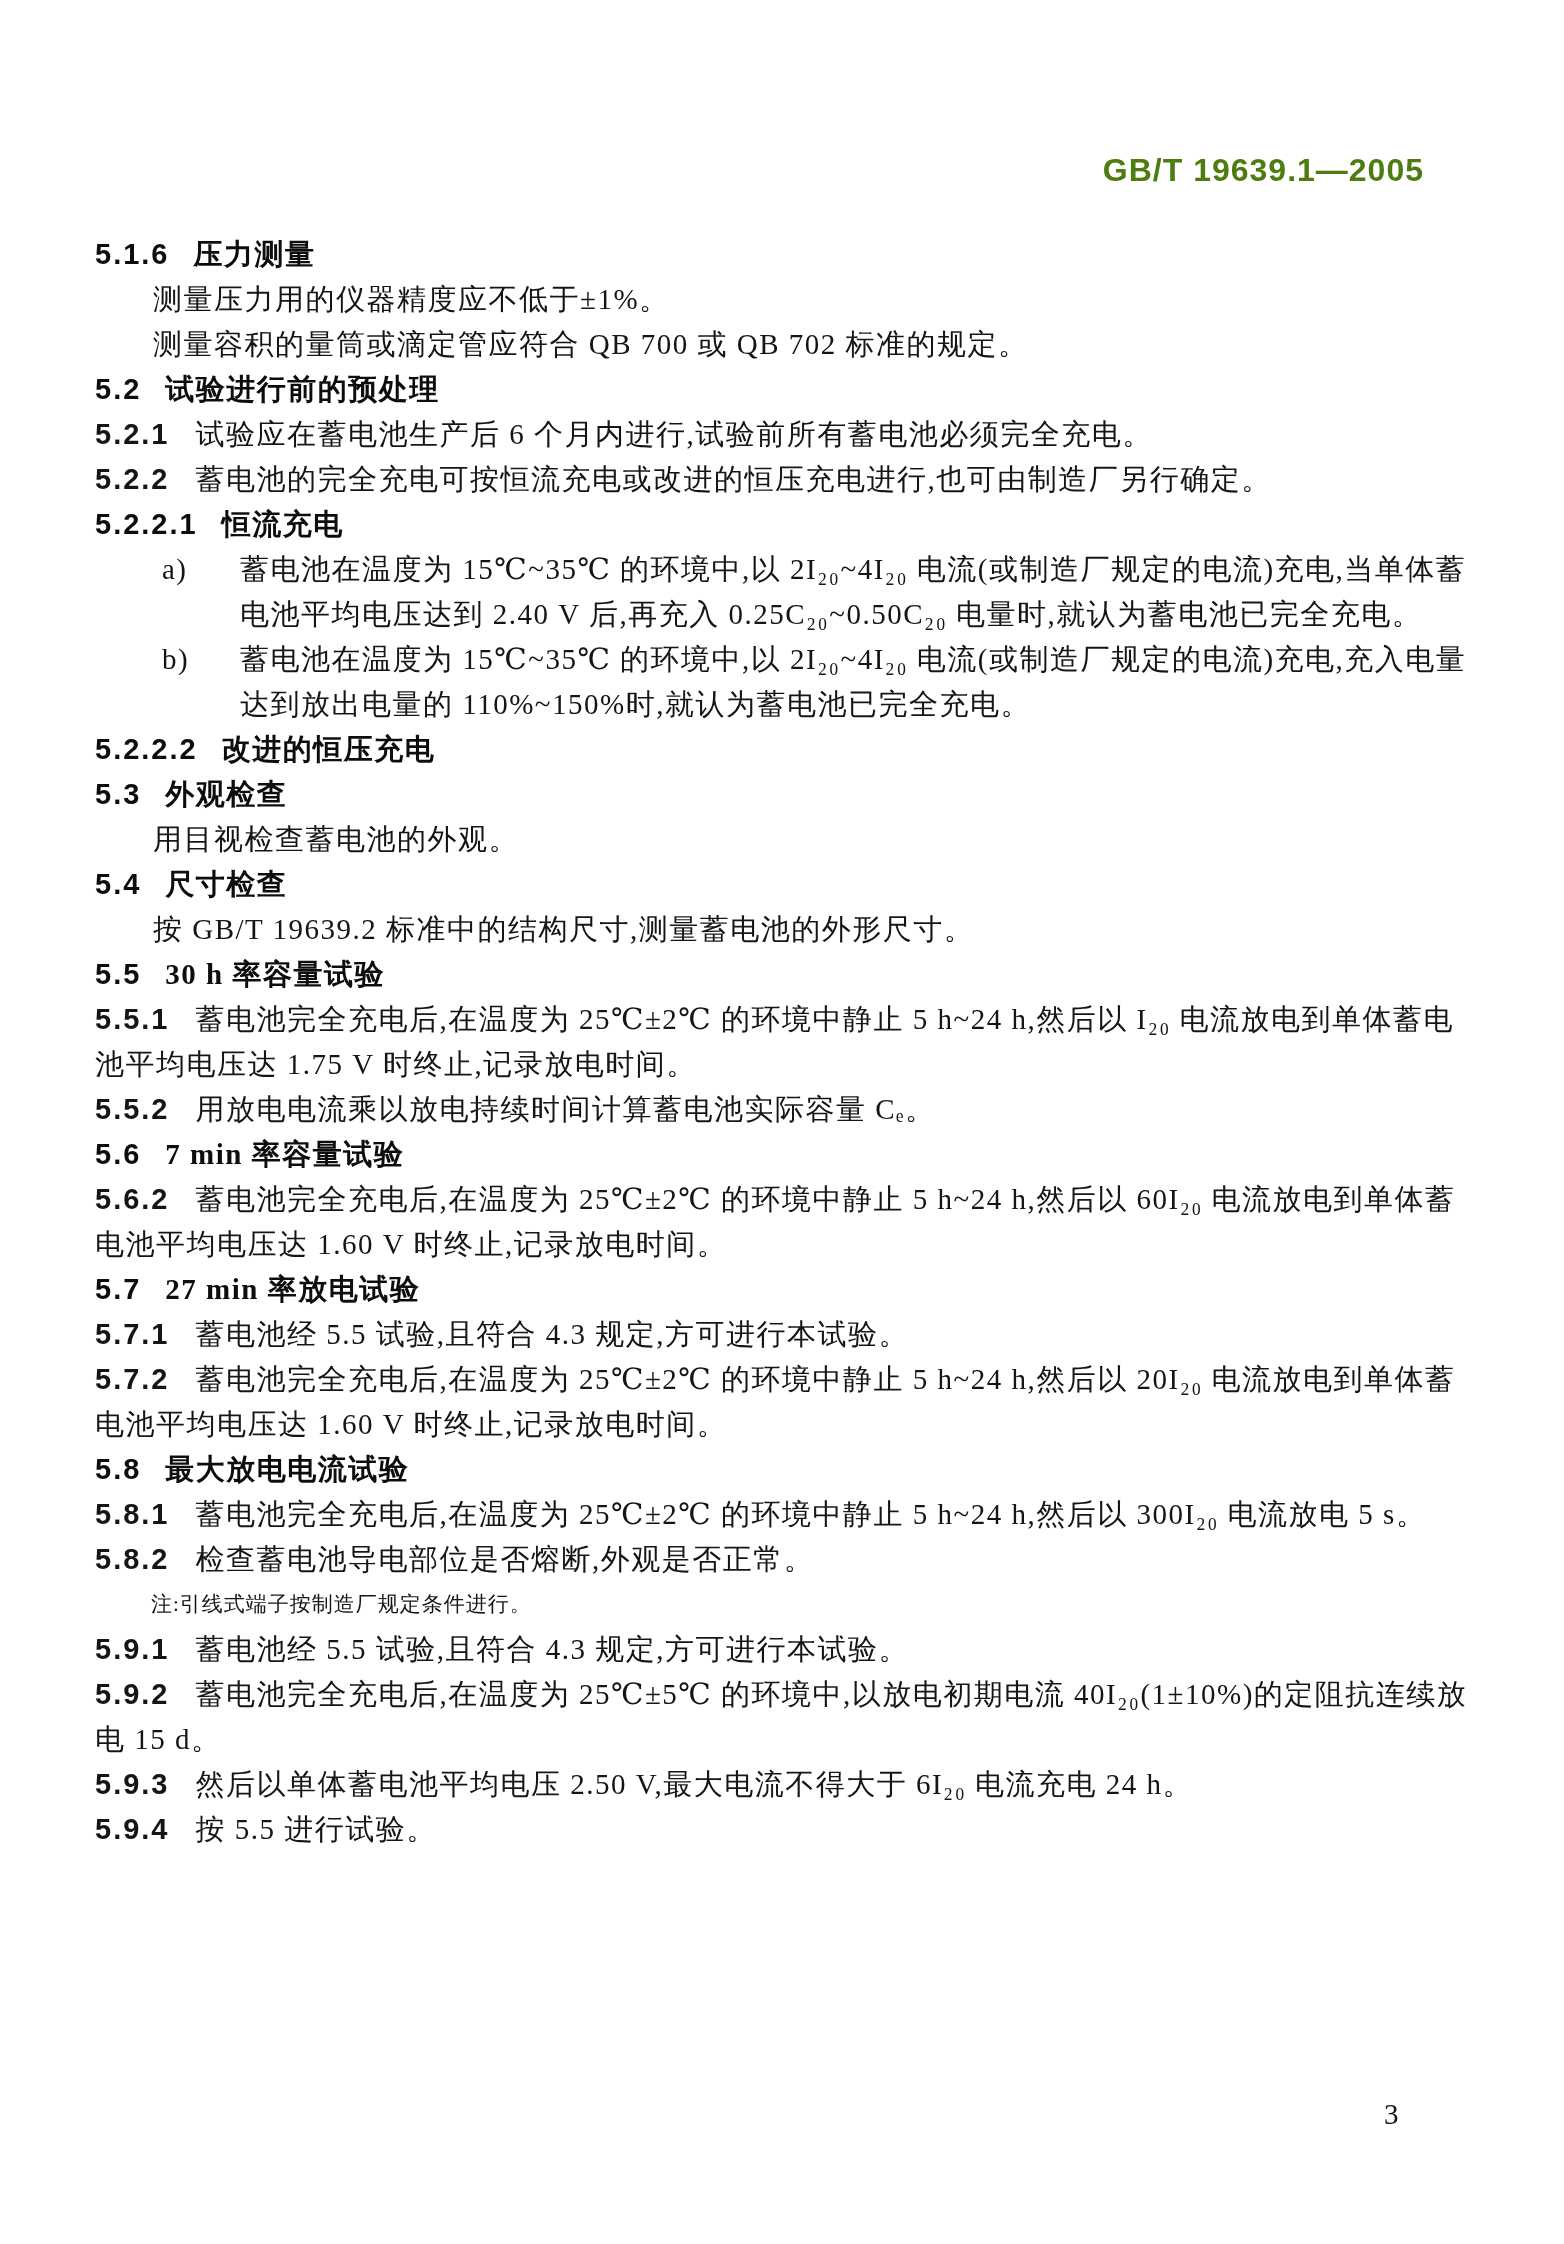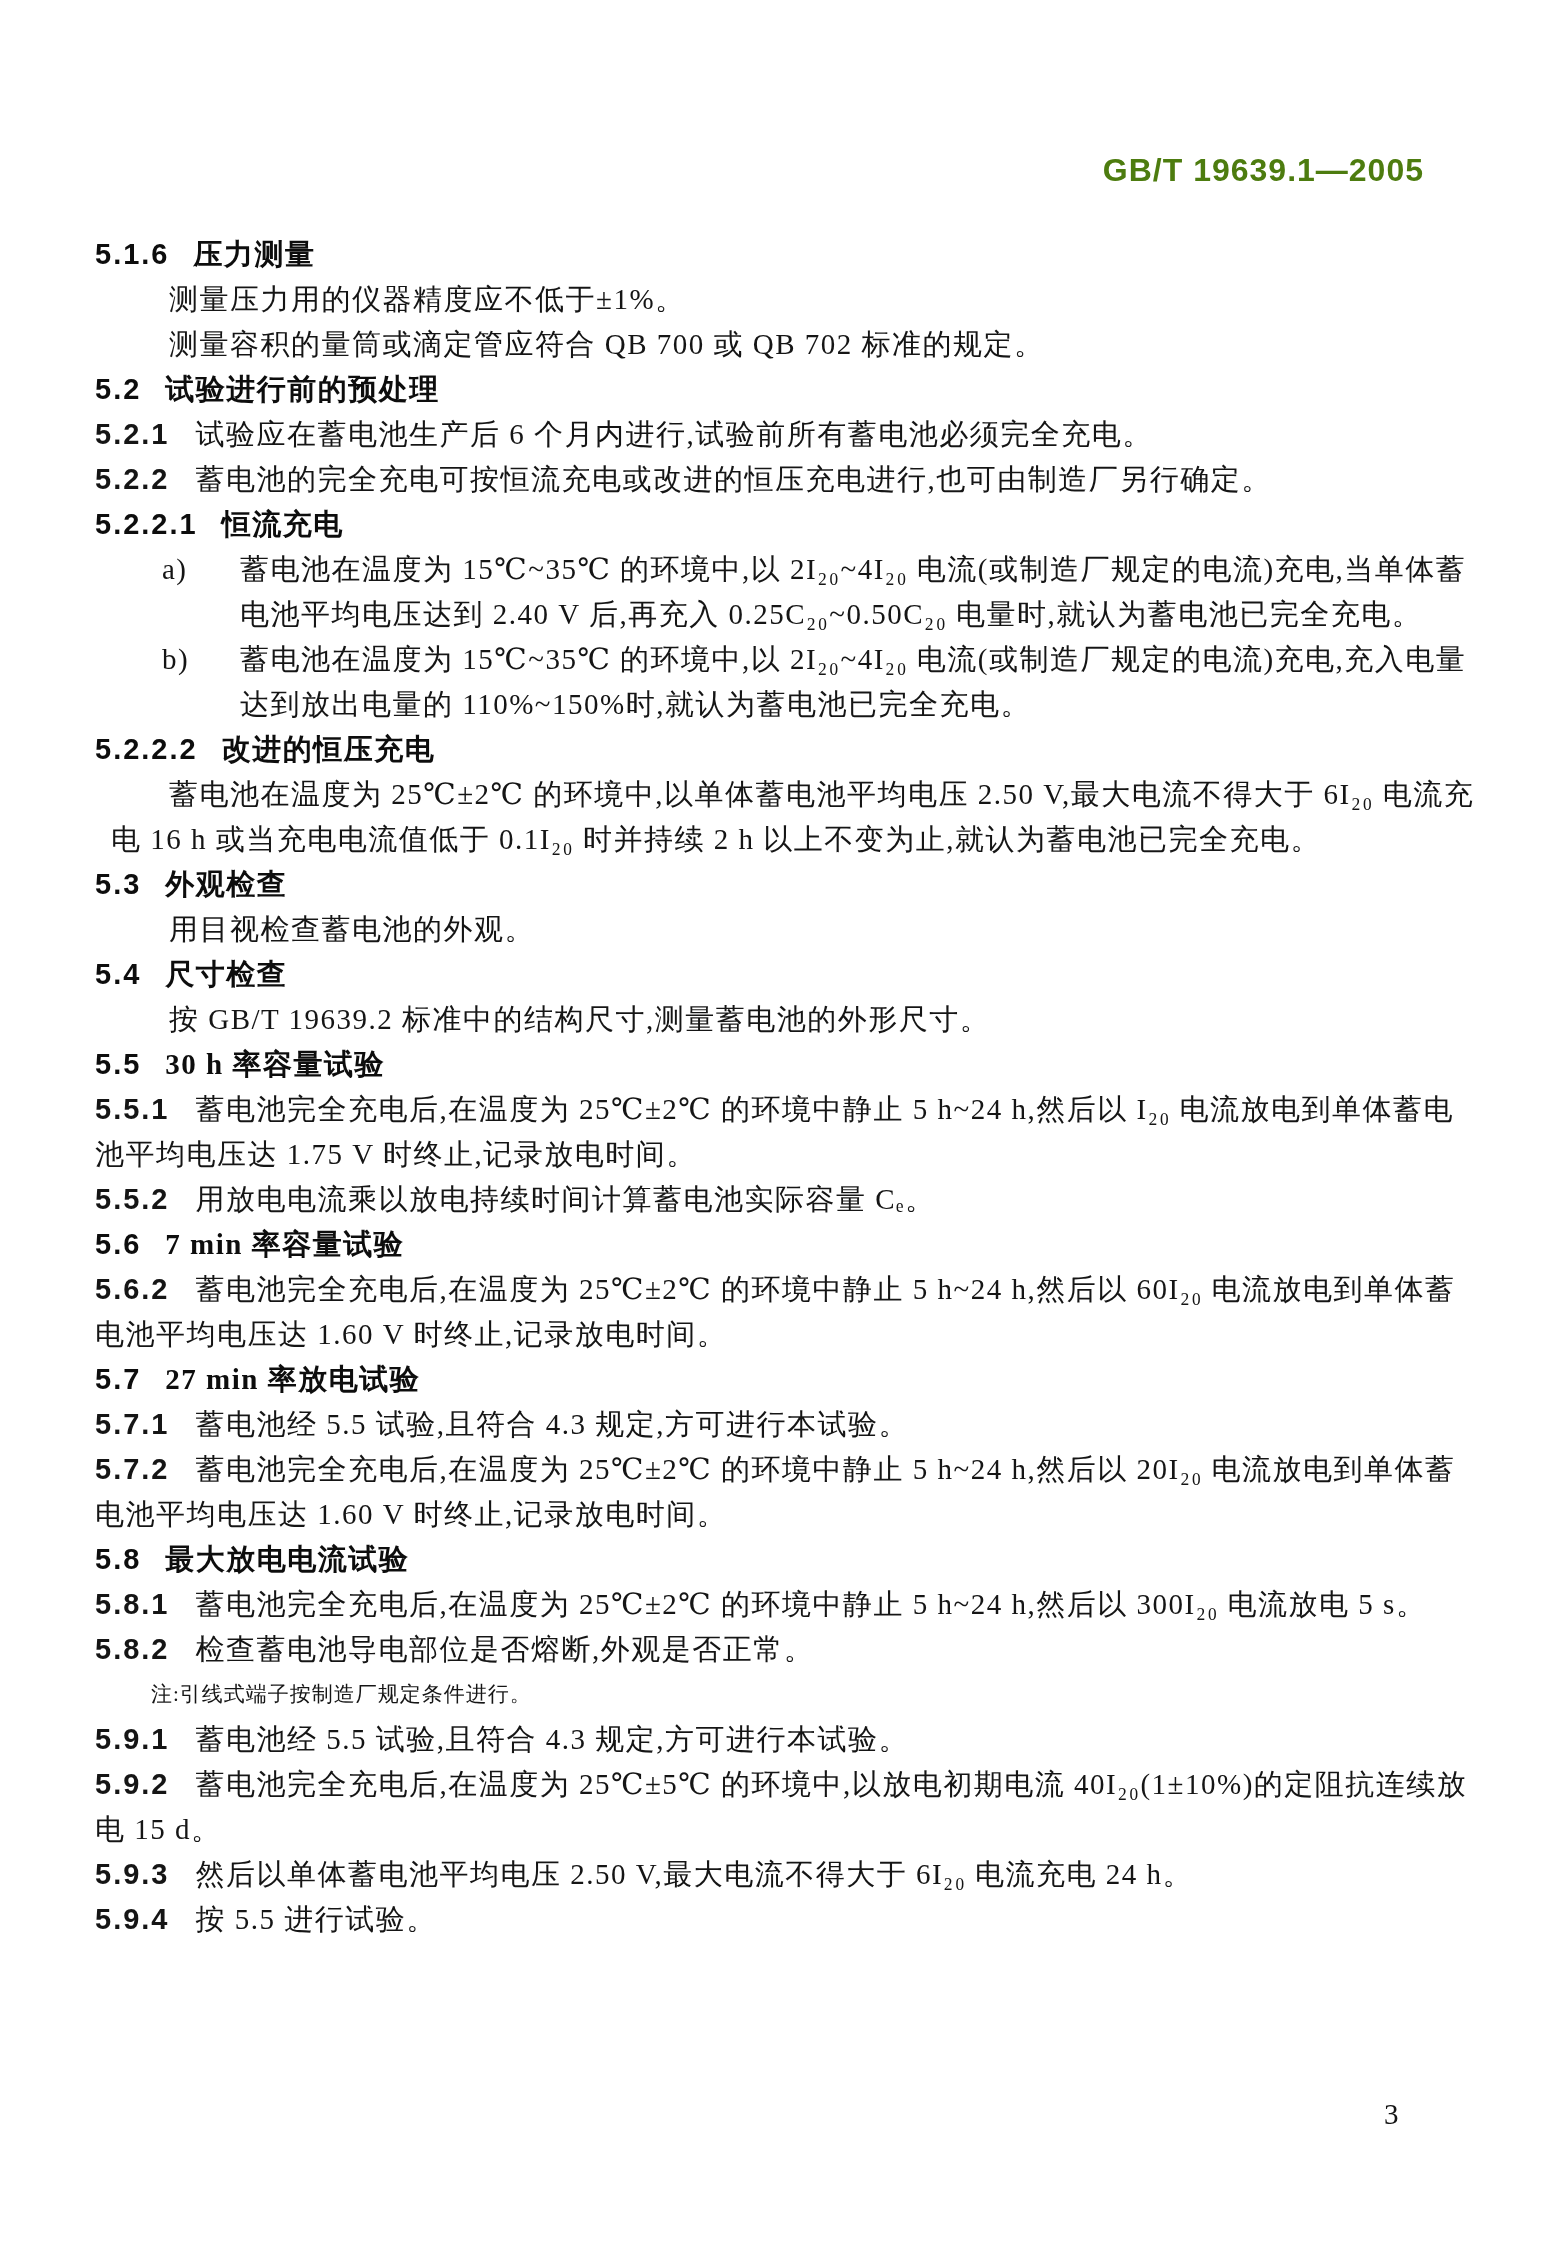--- a/index.html
+++ b/index.html
@@ -30,21 +30,21 @@
   }
   .block { margin:0; }
   .heading { font-weight:700; color:#0d0d0d; }
   .num {
     font-family:"Liberation Sans","DejaVu Sans",sans-serif;
     font-weight:700;
     letter-spacing:2px;
   }
   .heading .num { margin-right:24px; }
   .clause .num { margin-right:26px; }
-  .para { text-indent:58px;margin-left:16px; }
+  .para { text-indent:58px; }
   .item { padding-left:145px; }
   .item .marker {
     display:inline-block;
     width:78px; margin-left:-78px;
     text-indent:0;
   }
   .note {
     font-size:21px;
     letter-spacing:1px;
     padding-left:56px;
@@ -78,21 +78,20 @@
     <div class="block clause"><span class="num">5.2.2</span><span>蓄电池的完全充电可按恒流充电或改进的恒压充电进行,也可由制造厂另行确定。</span></div>
 
     <div class="block heading"><span class="num">5.2.2.1</span><span>恒流充电</span></div>
 
     <div class="block item"><span class="marker">a)</span><span>蓄电池在温度为 15℃~35℃ 的环境中,以 2I₂₀~4I₂₀ 电流(或制造厂规定的电流)充电,当单体蓄电池平均电压达到 2.40 V 后,再充入 0.25C₂₀~0.50C₂₀ 电量时,就认为蓄电池已完全充电。</span></div>
 
     <div class="block item"><span class="marker">b)</span><span>蓄电池在温度为 15℃~35℃ 的环境中,以 2I₂₀~4I₂₀ 电流(或制造厂规定的电流)充电,充入电量达到放出电量的 110%~150%时,就认为蓄电池已完全充电。</span></div>
 
     <div class="block heading"><span class="num">5.2.2.2</span><span>改进的恒压充电</span></div>
 
-    <div class="block para">蓄电池在温度为 25℃±2℃ 的环境中,以单体蓄电池平均电压 2.50 V,最大电流不得大于 6I₂₀ 电流充电 16 h 或当充电电流值低于 0.1I₂₀ 时并持续 2 h 以上不变为止,就认为蓄电池已完全充电。</div>
 
     <div class="block heading"><span class="num">5.3</span><span>外观检查</span></div>
 
     <div class="block para">用目视检查蓄电池的外观。</div>
 
     <div class="block heading"><span class="num">5.4</span><span>尺寸检查</span></div>
 
     <div class="block para">按 GB/T 19639.2 标准中的结构尺寸,测量蓄电池的外形尺寸。</div>
 
     <div class="block heading"><span class="num">5.5</span><span>30 h 率容量试验</span></div>

